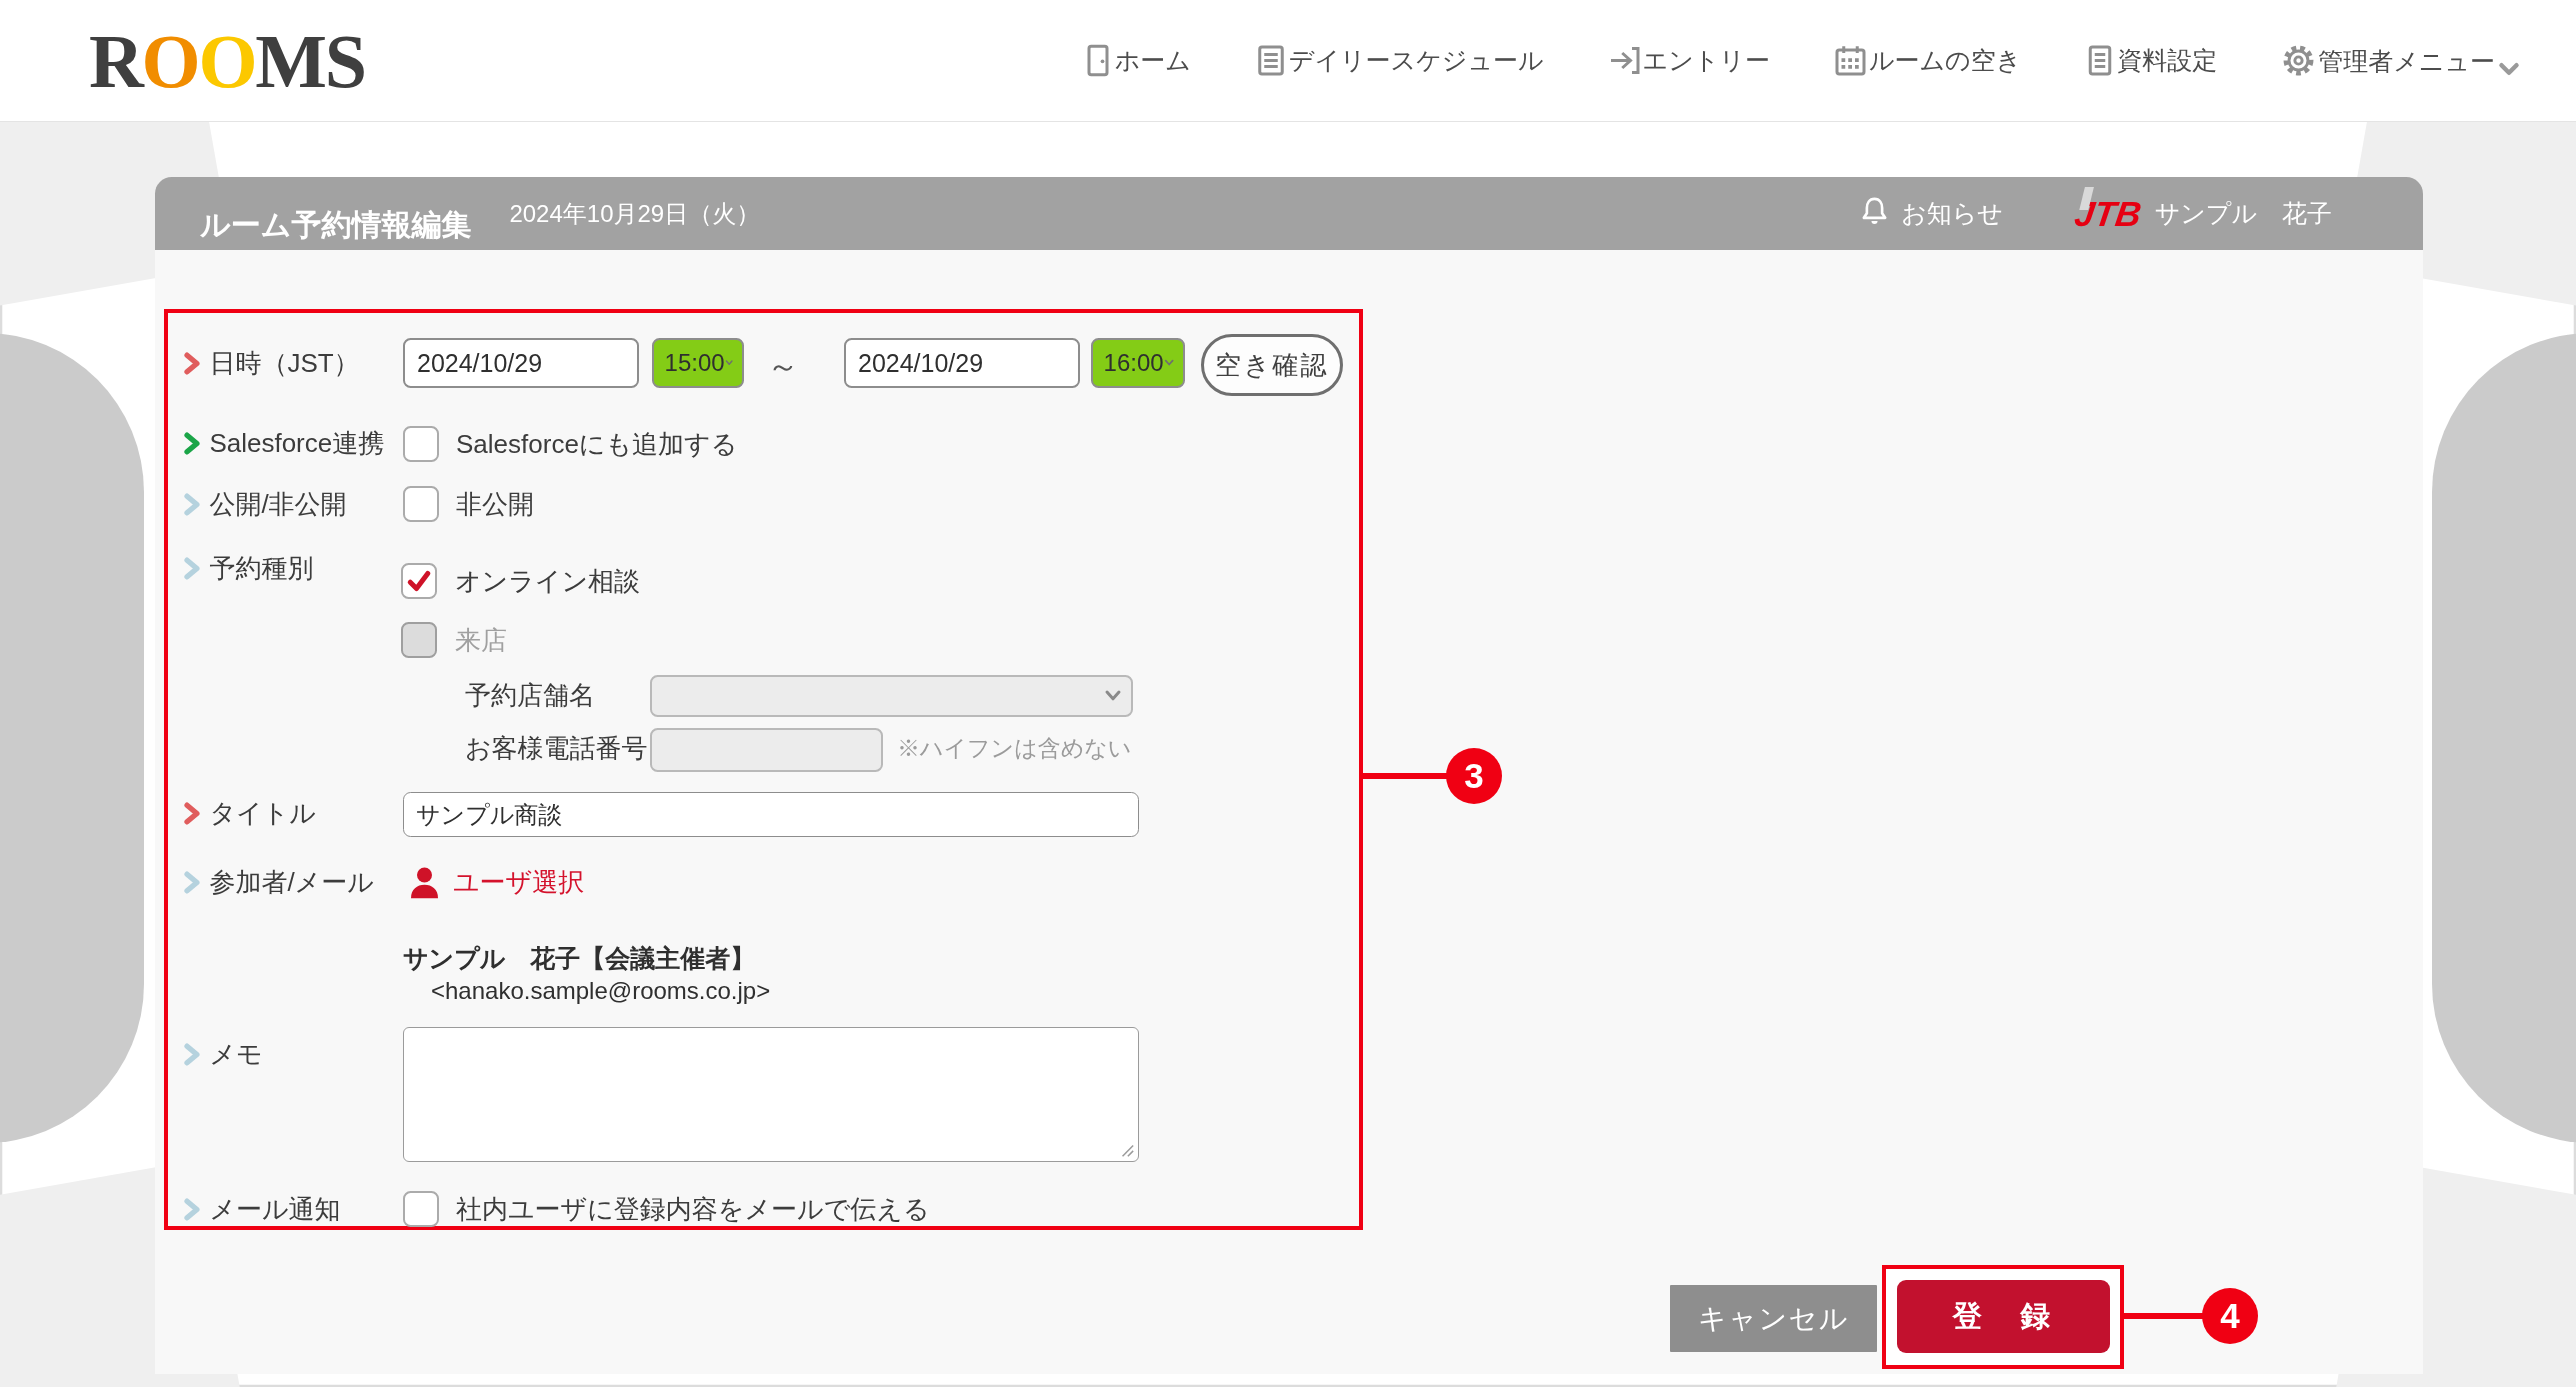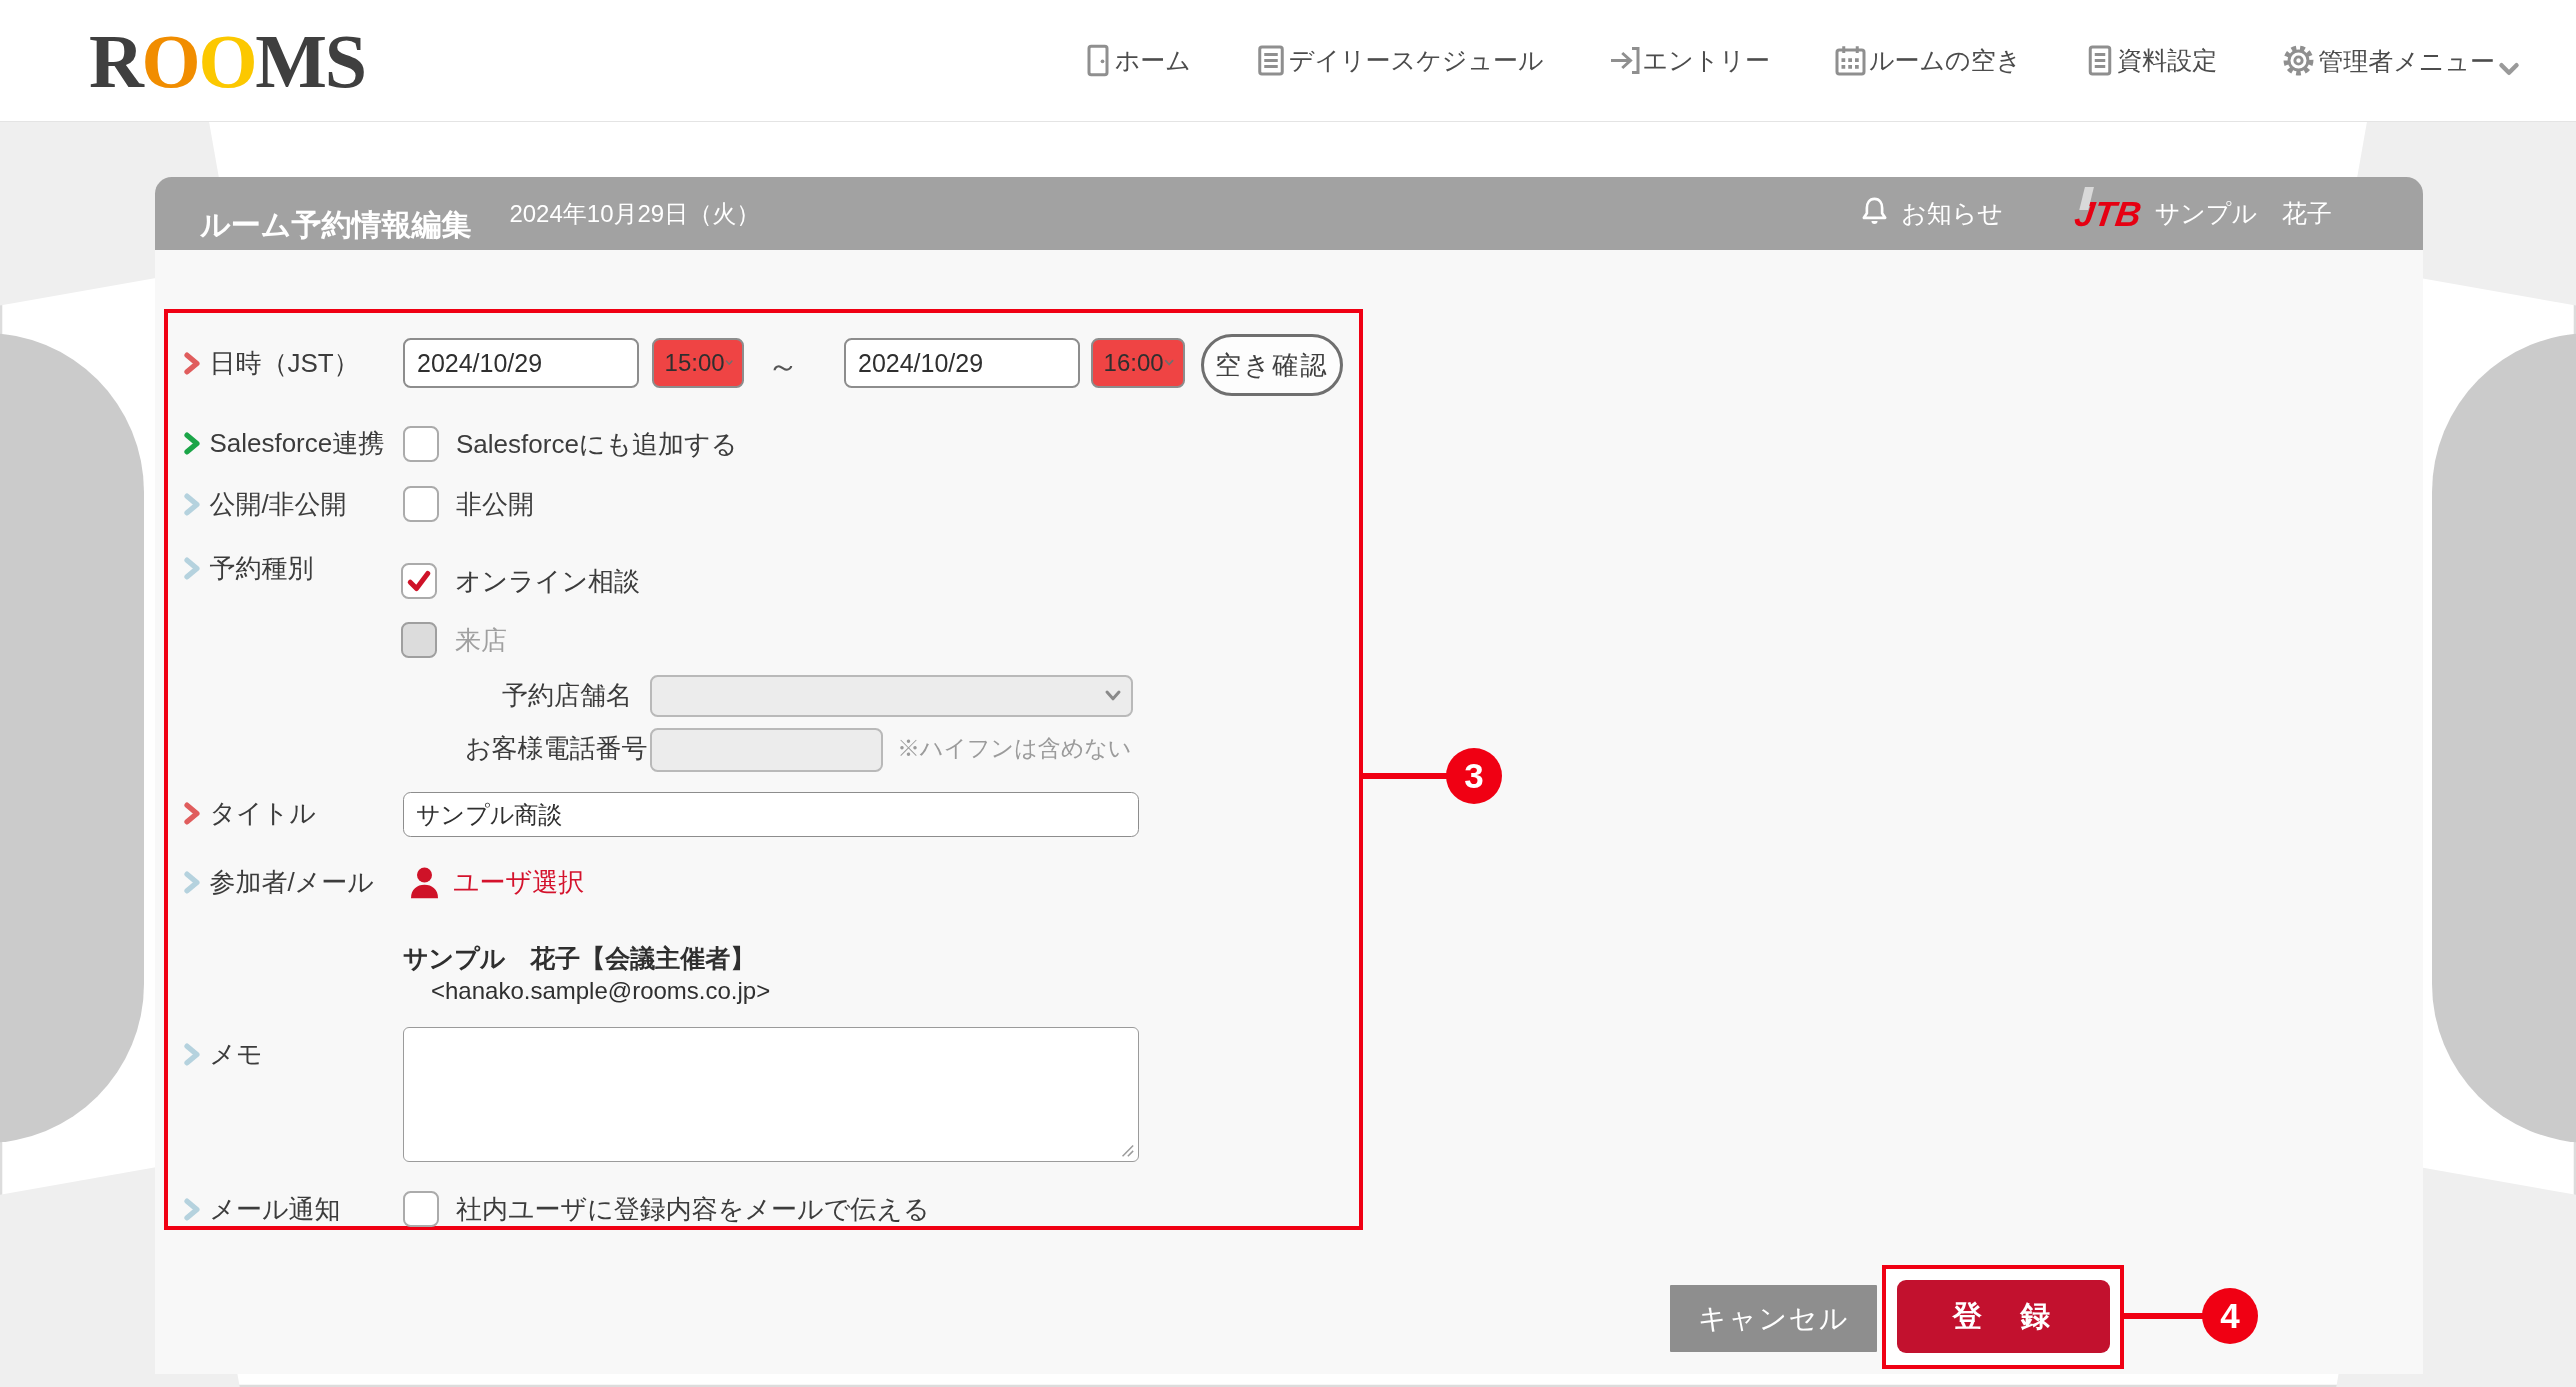--- a/index.html
+++ b/index.html
@@ -44,21 +44,21 @@
   .form{position:absolute;left:164px;top:309px;width:1153px;height:921px;z-index:4;border-radius:17px;}
 
   .lbl{position:absolute;display:flex;align-items:center;gap:9px;height:33px;
        font-size:26px;color:#3c3c3c;white-space:nowrap;}
   .arrow{flex:0 0 auto;}
   .arrow-red{color:#e05d5d;} .arrow-green{color:#1ba548;} .arrow-blue{color:#b5d2de;}
 
   .tinput{position:absolute;background:#fff;border:2.3px solid #8d8d8d;border-radius:7.6px;
           box-sizing:border-box;font-size:25px;color:#2f2f2f;font-family:"Liberation Sans",sans-serif;
           padding:0 12px;}
-  .selectbox{position:absolute;background:#ef4444;border:2.3px solid #8d8d8d;border-radius:7.6px;
+  .selectbox{position:absolute;background:#84cc16;border:2.3px solid #8d8d8d;border-radius:7.6px;
           box-sizing:border-box;display:flex;align-items:center;justify-content:space-between;
           padding:0 9px 0 10.6px;font-size:24px;color:#2f2f2f;cursor:pointer;}
   .selectbox.disabled,.tinput.disabled{background:#ececec;border:2.3px solid #b9b9b9;}
   .pill{position:absolute;background:#fdfdfd;border:3px solid #6f6f6f;border-radius:33px;
         display:flex;align-items:center;justify-content:center;font-size:26px;color:#3f3f3f;
         letter-spacing:2.3px;cursor:pointer;box-sizing:border-box;}
   .tilde{position:absolute;font-size:32px;color:#555;}
 
   .cb{position:absolute;width:36px;height:36px;background:#fff;border:2.3px solid #ababab;
       border-radius:7.6px;box-sizing:border-box;cursor:pointer;display:flex;align-items:center;justify-content:center;}
@@ -259,21 +259,21 @@
     <div class="cb" style="left:237px;top:254px;">
       <svg width="30" height="30" viewBox="0 0 48 48">
           <polyline points="10,26 20,36 38,12" fill="none" stroke="#cf1228" stroke-width="8" stroke-linecap="round" stroke-linejoin="round"></polyline>
         </svg>
     </div>
     <div class="cb-label" style="left:291px;top:254px;">オンライン相談</div>
 
     <div class="cb disabled" style="left:237px;top:313px;"></div>
     <div class="cb-label muted" style="left:291px;top:313px;">来店</div>
 
-    <div class="sub-label" style="left:301px;top:370px;margin-left:37px;">予約店舗名</div>
+    <div class="sub-label" style="left:301px;top:370px;">予約店舗名</div>
     <div class="selectbox disabled" style="left:486px;top:366px;width:483px;height:42px;">
       <span></span>
       <svg width="18" height="13.6" viewBox="0 0 24 18">
           <polyline points="4,4 12,13 20,4" fill="none" stroke="#8a8a8a" stroke-width="4" stroke-linecap="round" stroke-linejoin="round"></polyline>
         </svg>
     </div>
 
     <div class="sub-label" style="left:301px;top:423px;">お客様電話番号</div>
     <input class="tinput disabled" style="left: 486px; top: 419px; width: 233px; height: 44px;" value="">
     <div class="note" style="left:733px;top:423px;">※ハイフンは含めない</div>

